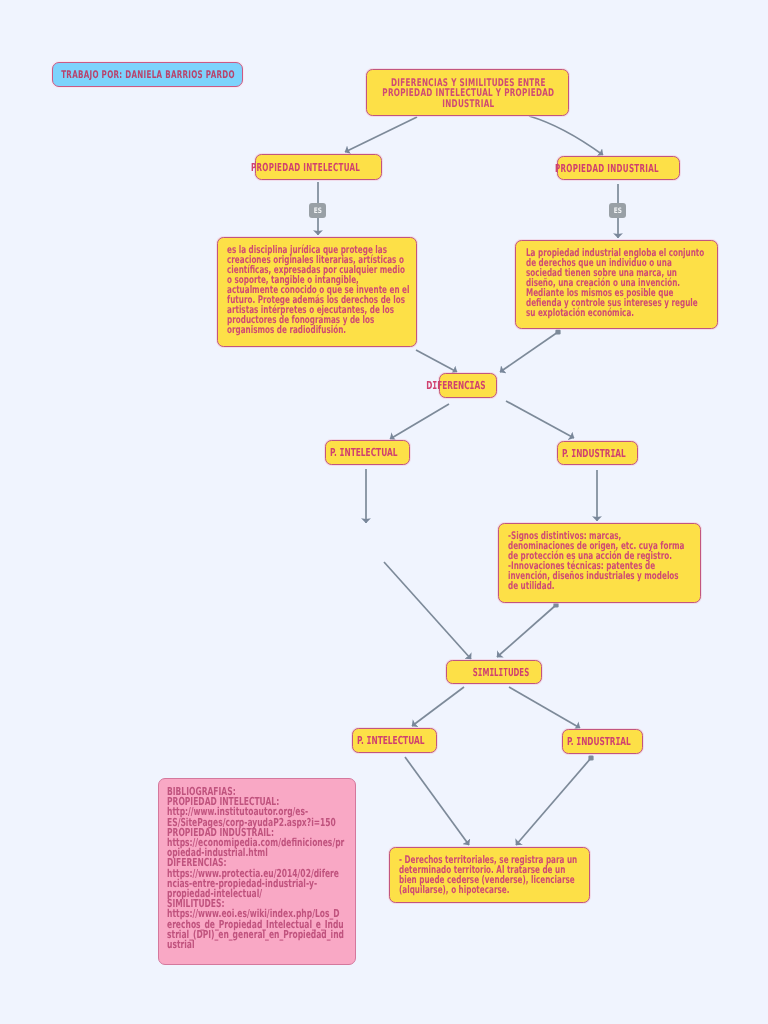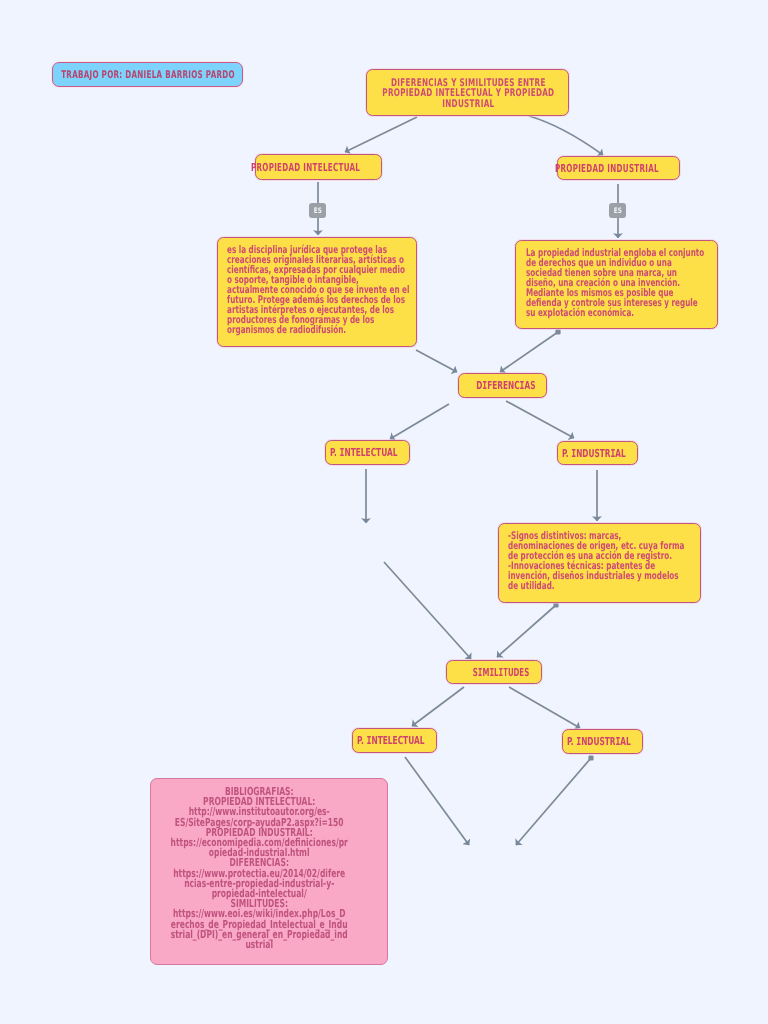--- a/index.html
+++ b/index.html
@@ -128,21 +128,21 @@
       <div class="para">La propiedad industrial engloba el conjunto</div>
       <div class="para">de derechos que un individuo o una</div>
       <div class="para">sociedad tienen sobre una marca, un</div>
       <div class="para">diseño, una creación o una invención.</div>
       <div class="para">Mediante los mismos es posible que</div>
       <div class="para">defienda y controle sus intereses y regule</div>
       <div class="para">su explotación económica.</div>
     </div>
   </div>
 
-  <div class="node node-c" style="left:458px;top:373px;width:89px;height:25px;">
+  <div class="node node-c" style="left:439px;top:373px;width:58px;height:25px;">
     <span class="capx" style="transform:scaleX(0.745)"><span class="ms">D</span><span class="mi">I</span><span class="ms">FERENC</span><span class="mi">I</span><span class="ms">AS</span></span>
   </div>
 
   <div class="node node-c" style="left:325px;top:440px;width:85px;height:25px;">
     <span class="capx" style="transform:scaleX(0.752)"><span class="ms">P. </span><span class="mi">I</span><span class="ms">NTELECTUAL</span></span>
   </div>
 
   <div class="node node-c" style="left:557px;top:441px;width:81px;height:24px;">
     <span class="capx" style="transform:scaleX(0.745)"><span class="ms">P. </span><span class="mi">I</span><span class="ms">NDUSTR</span><span class="mi">I</span><span class="ms">AL</span></span>
   </div>
@@ -164,22 +164,30 @@
   </div>
 
   <div class="node node-c" style="left:352px;top:728px;width:85px;height:25px;">
     <span class="capx" style="transform:scaleX(0.752)"><span class="ms">P. </span><span class="mi">I</span><span class="ms">NTELECTUAL</span></span>
   </div>
 
   <div class="node node-c" style="left:562px;top:729px;width:81px;height:25px;">
     <span class="capx" style="transform:scaleX(0.745)"><span class="ms">P. </span><span class="mi">I</span><span class="ms">NDUSTR</span><span class="mi">I</span><span class="ms">AL</span></span>
   </div>
 
-
-  <div class="biblio" style="left:150px;top:778px;width:238px;height:187px;text-align:center;">
+  <div class="node" style="left:389px;top:847px;width:201px;height:56px;">
+    <div class="pwrap" style="left:9px;top:7px;width:255px;">
+      <div class="para">- Derechos territoriales, se registra para un</div>
+      <div class="para">determinado territorio. Al tratarse de un</div>
+      <div class="para">bien puede cederse (venderse), licenciarse</div>
+      <div class="para">(alquilarse), o hipotecarse.</div>
+    </div>
+  </div>
+
+  <div class="biblio" style="left:158px;top:778px;width:198px;height:187px;">
     <div class="pwrap" style="left:8px;top:8px;width:262px;">
       <div class="para">BIBLIOGRAFIAS:</div>
       <div class="para">PROPIEDAD INTELECTUAL:</div>
       <div class="para">http://www.institutoautor.org/es-</div>
       <div class="para">ES/SitePages/corp-ayudaP2.aspx?i=150</div>
       <div class="para">PROPIEDAD INDUSTRAIL:</div>
       <div class="para">https://economipedia.com/definiciones/pr</div>
       <div class="para">opiedad-industrial.html</div>
       <div class="para">DIFERENCIAS:</div>
       <div class="para">https://www.protectia.eu/2014/02/difere</div>

